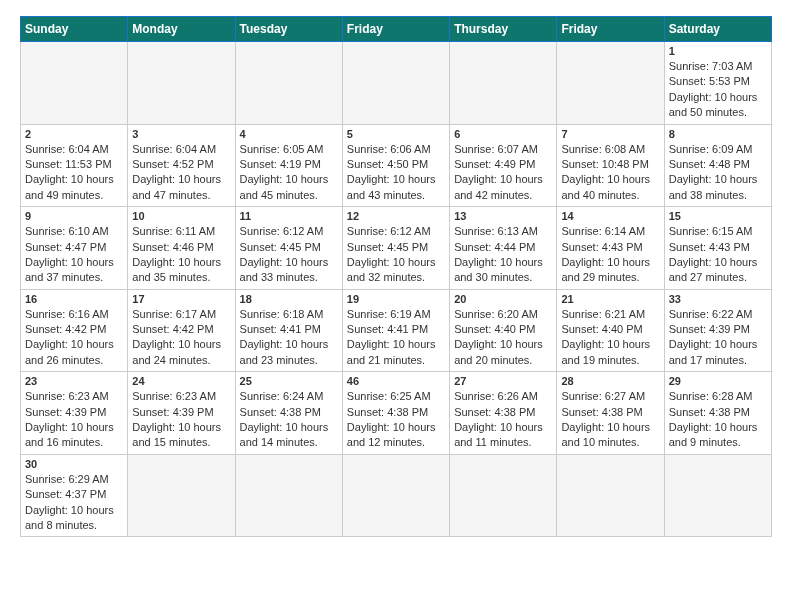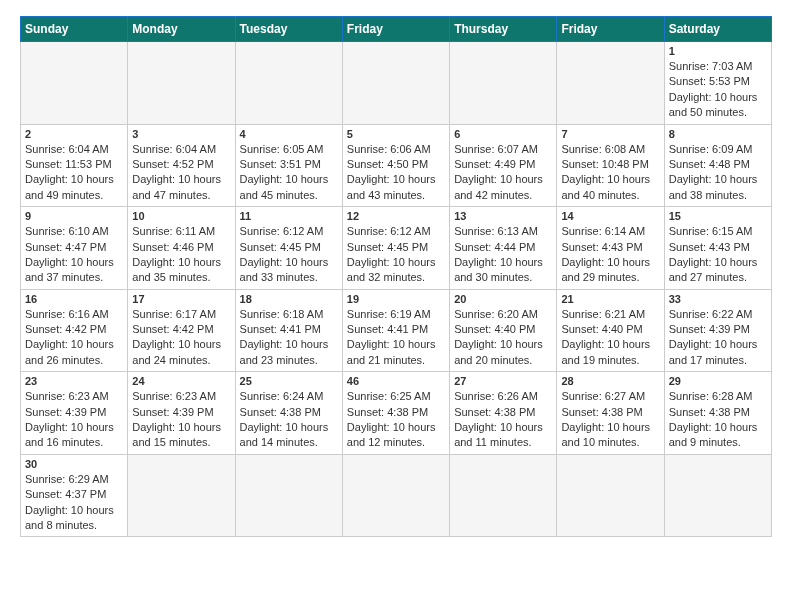--- a/index.html
+++ b/index.html
@@ -125,21 +125,21 @@
           <td>
             <span class="day-number">3</span>
             <div class="day-info">Sunrise: 6:04 AM
 Sunset: 4:52 PM
 Daylight: 10 hours
 and 47 minutes.</div>
           </td>
           <td>
             <span class="day-number">4</span>
             <div class="day-info">Sunrise: 6:05 AM
-Sunset: 3:51 PM
+Sunset: 4:19 PM
 Daylight: 10 hours
 and 45 minutes.</div>
           </td>
           <td>
             <span class="day-number">5</span>
             <div class="day-info">Sunrise: 6:06 AM
 Sunset: 4:50 PM
 Daylight: 10 hours
 and 43 minutes.</div>
           </td>

